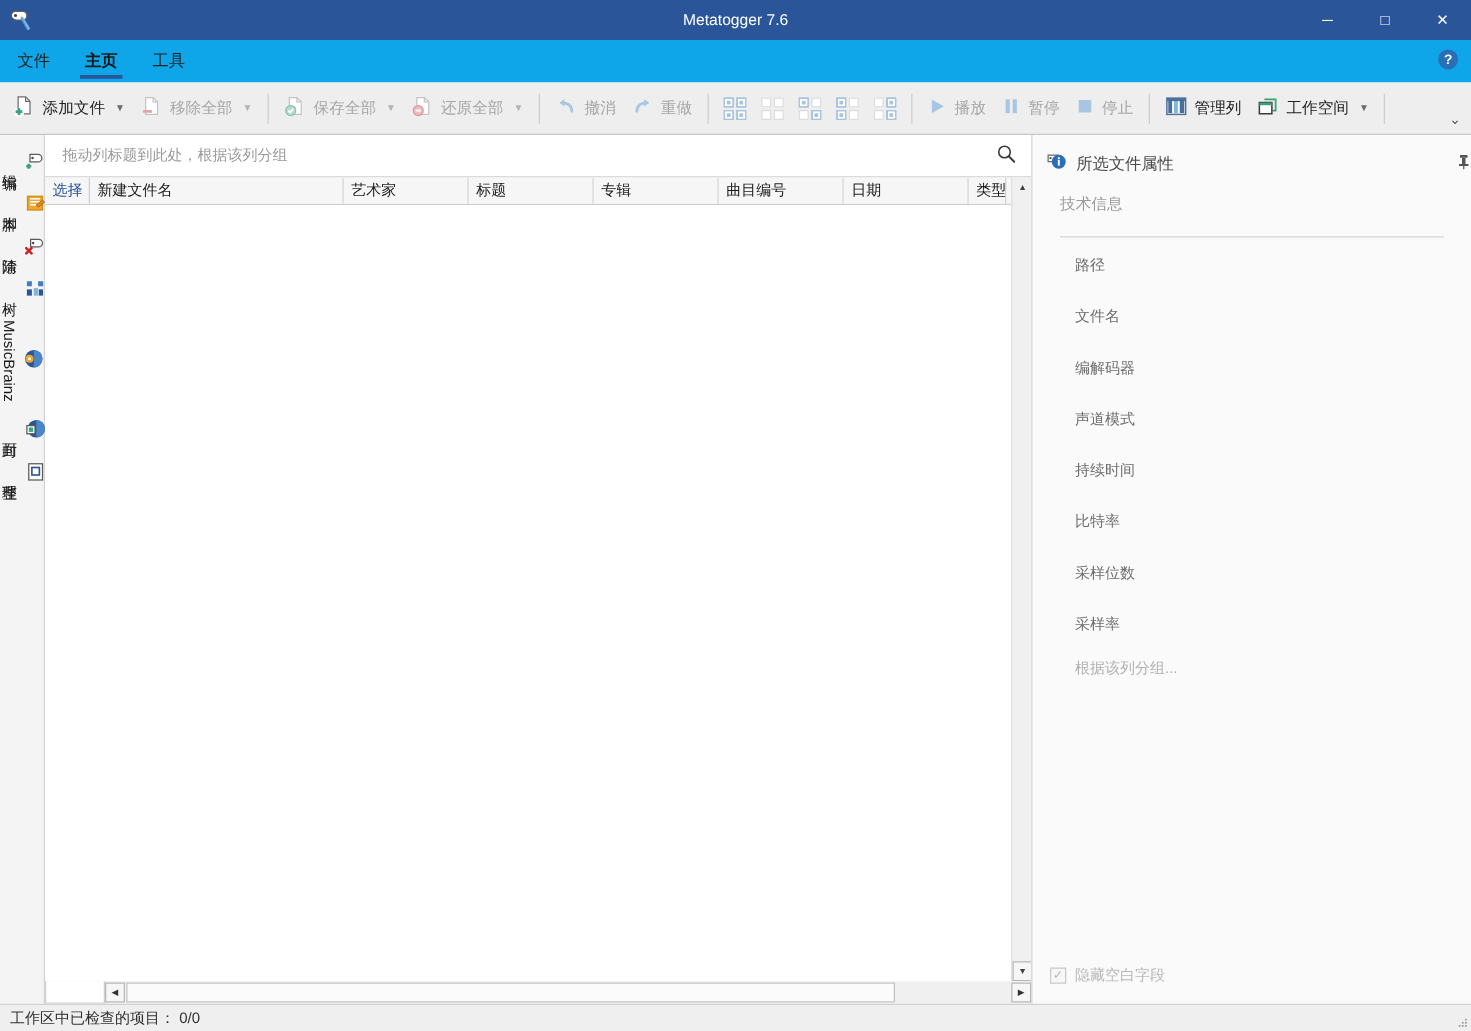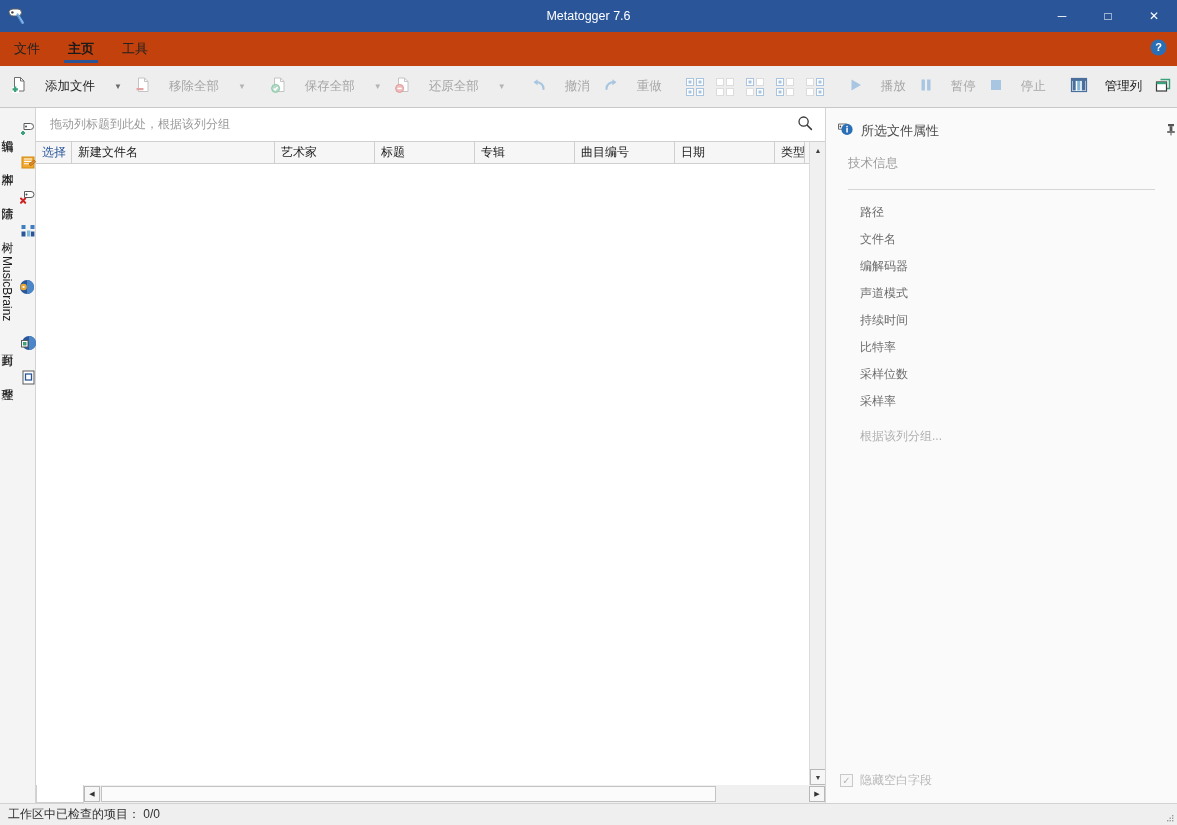--- a/index.html
+++ b/index.html
@@ -21,40 +21,40 @@
   .app-icon { width:32px; height:32px; display:flex; align-items:center; justify-content:center; }
   .title-text {
     position:absolute; left:0; right:0; text-align:center; color:#ffffff;
     font-size:12.5px; line-height:32px; pointer-events:none;
   }
   .wincontrols { margin-left:auto; display:flex; height:32px; z-index:2; }
   .wc { width:46px; height:32px; display:flex; align-items:center; justify-content:center; color:#fff; }
 
   
   .tabstrip {
-    height:34px; background:#c2410c; display:flex; align-items:flex-end;
+    height:34px; background:#0ea5e9; display:flex; align-items:flex-end;
     border-bottom:0; flex:0 0 34px; position:relative;
   }
   .tab {
     padding:0 14px; height:34px; line-height:34px; font-size:13px; color:#222;
     position:relative; cursor:default;
   }
   .tab.active { font-weight:bold; color:#1a1a1a; }
   .tab.active::after {
     content:""; position:absolute; left:10px; right:10px; bottom:3px; height:3px; background:#2a5699;
   }
   .help-btn { margin-left:auto; margin-right:10px; align-self:center; }
 
   
   .ribbon {
     height:42px; background:#eeeeee; display:flex; align-items:center;
     border-bottom:1px solid #c8c8c8; flex:0 0 42px; padding-left:4px; position:relative;
   }
   .rb {
-    display:flex; align-items:center; gap:17px; padding:4px 6px; height:34px;
+    display:flex; align-items:center; gap:6px; padding:4px 6px; height:34px;
     white-space:nowrap; font-size:12.5px; color:#222;
   }
   .rb.disabled { color:#a6a6a6; }
   .rb .caret { font-size:8px; color:#6b6b6b; margin-left:2px; }
   .rb.disabled .caret { color:#b4b4b4; }
   .sep { width:1px; height:24px; background:#cdcdcd; margin:0 6px; }
   .icbtn { padding:4px 6px; height:34px; display:flex; align-items:center; }
   .overflow {
     margin-left:auto; width:26px; height:38px; display:flex; align-items:flex-end;
     justify-content:center; padding-bottom:4px; color:#4a4a4a; font-size:11px;
@@ -133,21 +133,21 @@
     width:352px; flex:0 0 352px; background:#fafafa; border-left:1px solid #d4d4d4;
     display:flex; flex-direction:column;
   }
   .rp-head { display:flex; align-items:center; gap:7px; padding:12px 0 10px 10px; }
   .rp-title { font-size:13px; color:#4a4a4a; }
   .rp-pin { margin-left:auto; color:#555; font-size:12px; }
   .rp-section { padding:4px 22px 0 22px; }
   .rp-sectitle {
     font-size:12.5px; color:#9b9b9b; padding-bottom:17px; border-bottom:1px solid #d6d6d6;
   }
-  .rp-list { padding:14px 0 0 34px; display:flex; flex-direction:column; gap:10px; }
+  .rp-list { padding:14px 0 0 34px; display:flex; flex-direction:column; gap:24px; }
   .rp-item { font-size:12px; color:#6e6e6e; }
   .rp-link { font-size:12px; color:#b0b0b0; padding:18px 0 0 34px; }
   .rp-foot {
     margin-top:auto; padding:10px 0 14px 14px; display:flex; align-items:center; gap:7px;
   }
   .cbx {
     width:13px; height:13px; border:1px solid #c9c9c9; background:#f7f7f7;
     display:flex; align-items:center; justify-content:center; color:#b5b5b5; font-size:10px;
   }
   .rp-foot .lbl { font-size:12px; color:#b8b8b8; }

